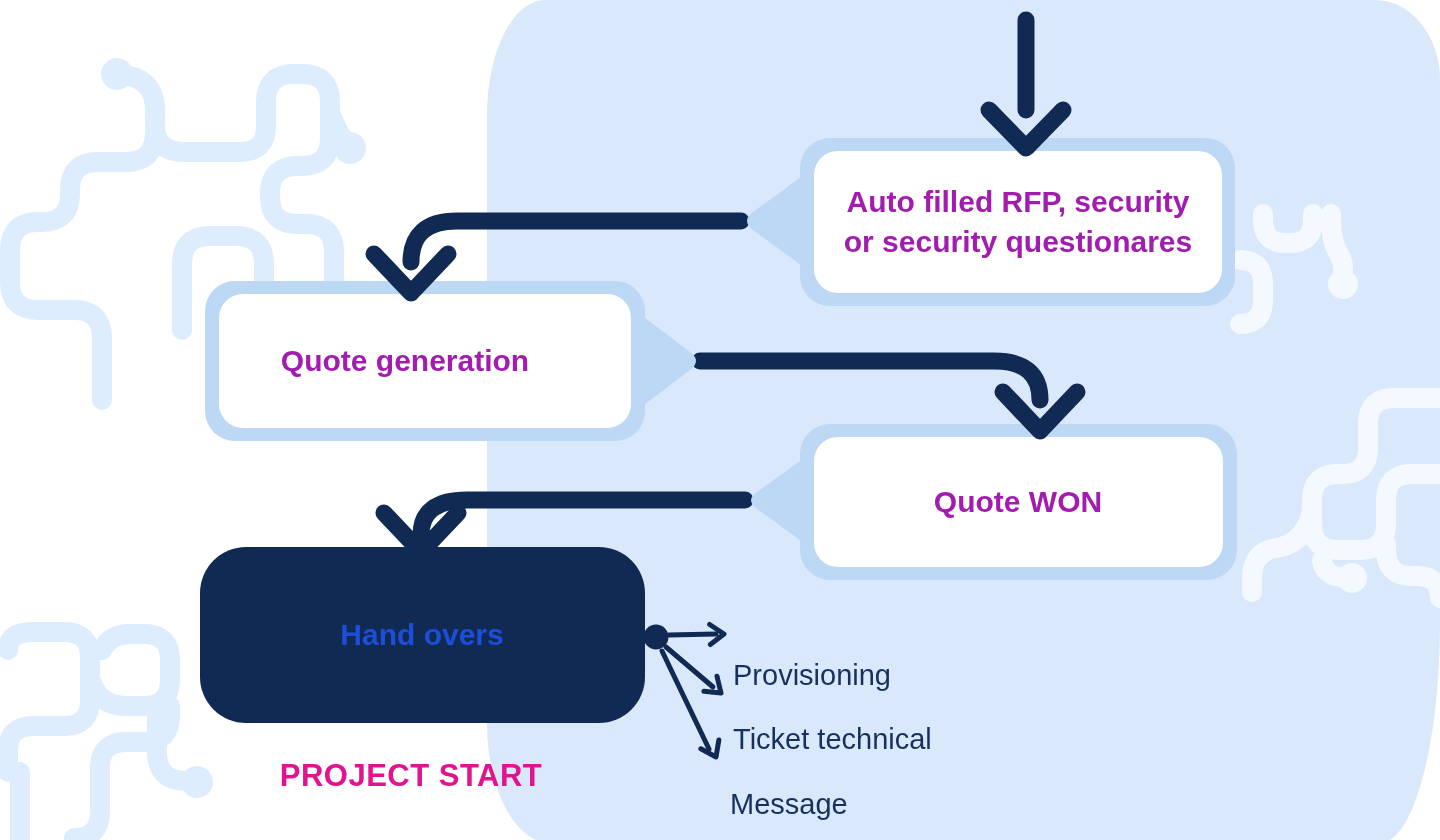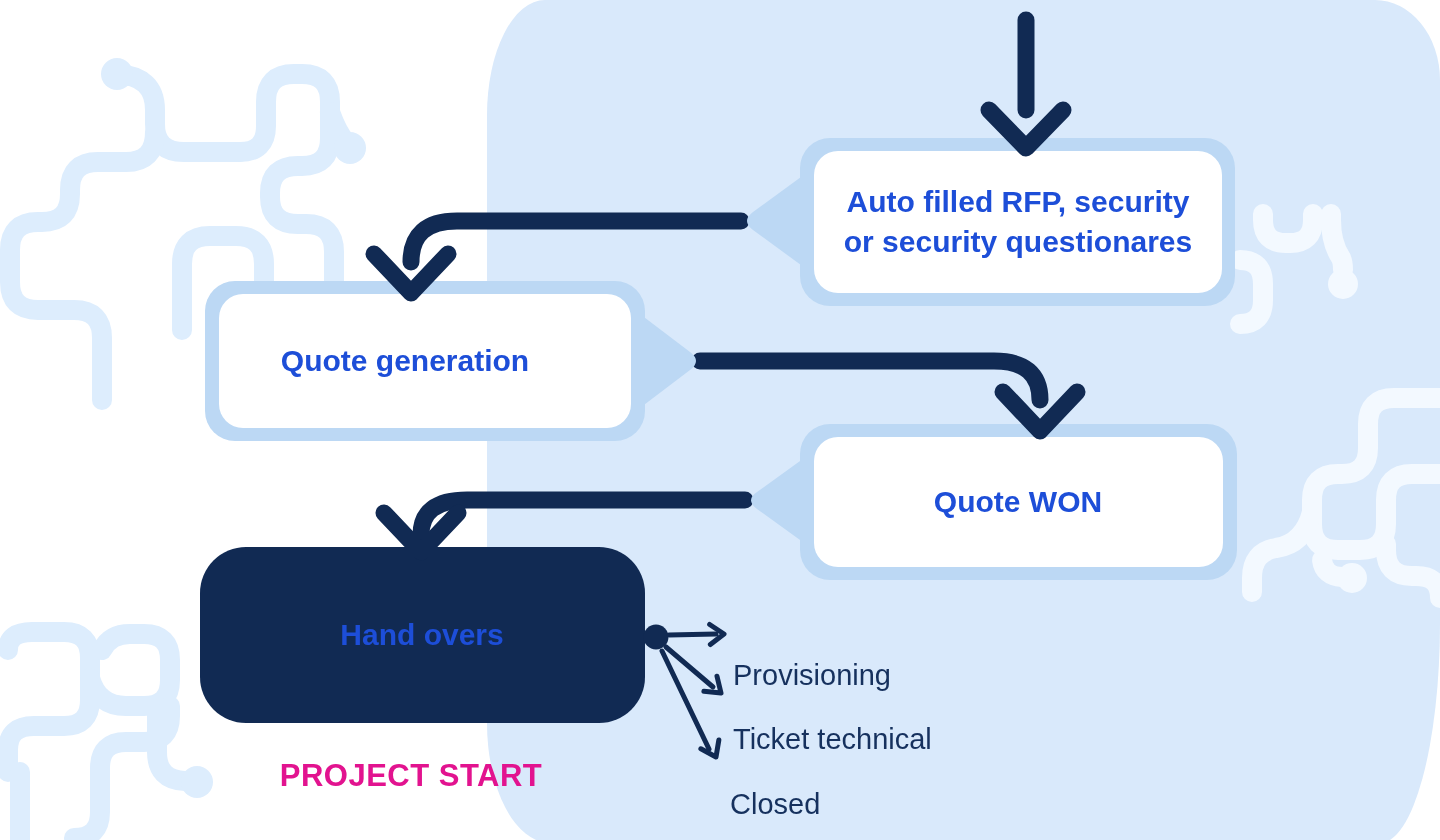--- a/index.html
+++ b/index.html
@@ -7,21 +7,21 @@
   .stage { position:relative; width:1440px; height:840px; background:#ffffff; overflow:hidden; }
 
   .panel {
     position:absolute; left:487px; top:0; width:953px; height:843px;
     background:#D9E9FB;
     border-radius:58px 65px 60px 63px / 115px 80px 220px 120px;
   }
 
   svg.scene { position:absolute; left:0; top:0; width:1440px; height:840px; display:block; }
 
-  .label { position:absolute; color:#1d4ed8; white-space:nowrap; }
+  .label { position:absolute; color:#a21caf; white-space:nowrap; }
   .node-label {
     transform:translate(-50%,-50%);
     font-weight:700; font-size:30px; line-height:40px; text-align:center;
   }
   .node-label.on-dark { color:#1d4ed8; }
   .out-label {
     transform:translateY(-50%);
     font-weight:400; font-size:29px; color:#16315E;margin-top:38px;
   }
   .project-start {
@@ -118,17 +118,17 @@
   <div class="label node-label" style="left:405px; top:361px;">Quote generation</div>
 
   <div class="label node-label" style="left:1018px; top:502px;">Quote WON</div>
 
   <div class="label node-label on-dark" style="left:422px; top:635px;">Hand overs</div>
 
   <div class="label out-label" style="left:733px; top:637px;">Provisioning</div>
 
   <div class="label out-label" style="left:733px; top:701px;">Ticket technical</div>
 
-  <div class="label out-label" style="left:730px; top:766px;">Closed</div>
+  <div class="label out-label" style="left:730px; top:766px;">Message</div>
 
   <div class="label project-start" style="left:411px; top:776px;">PROJECT START</div>
 
 </div>
 
 </body></html>

